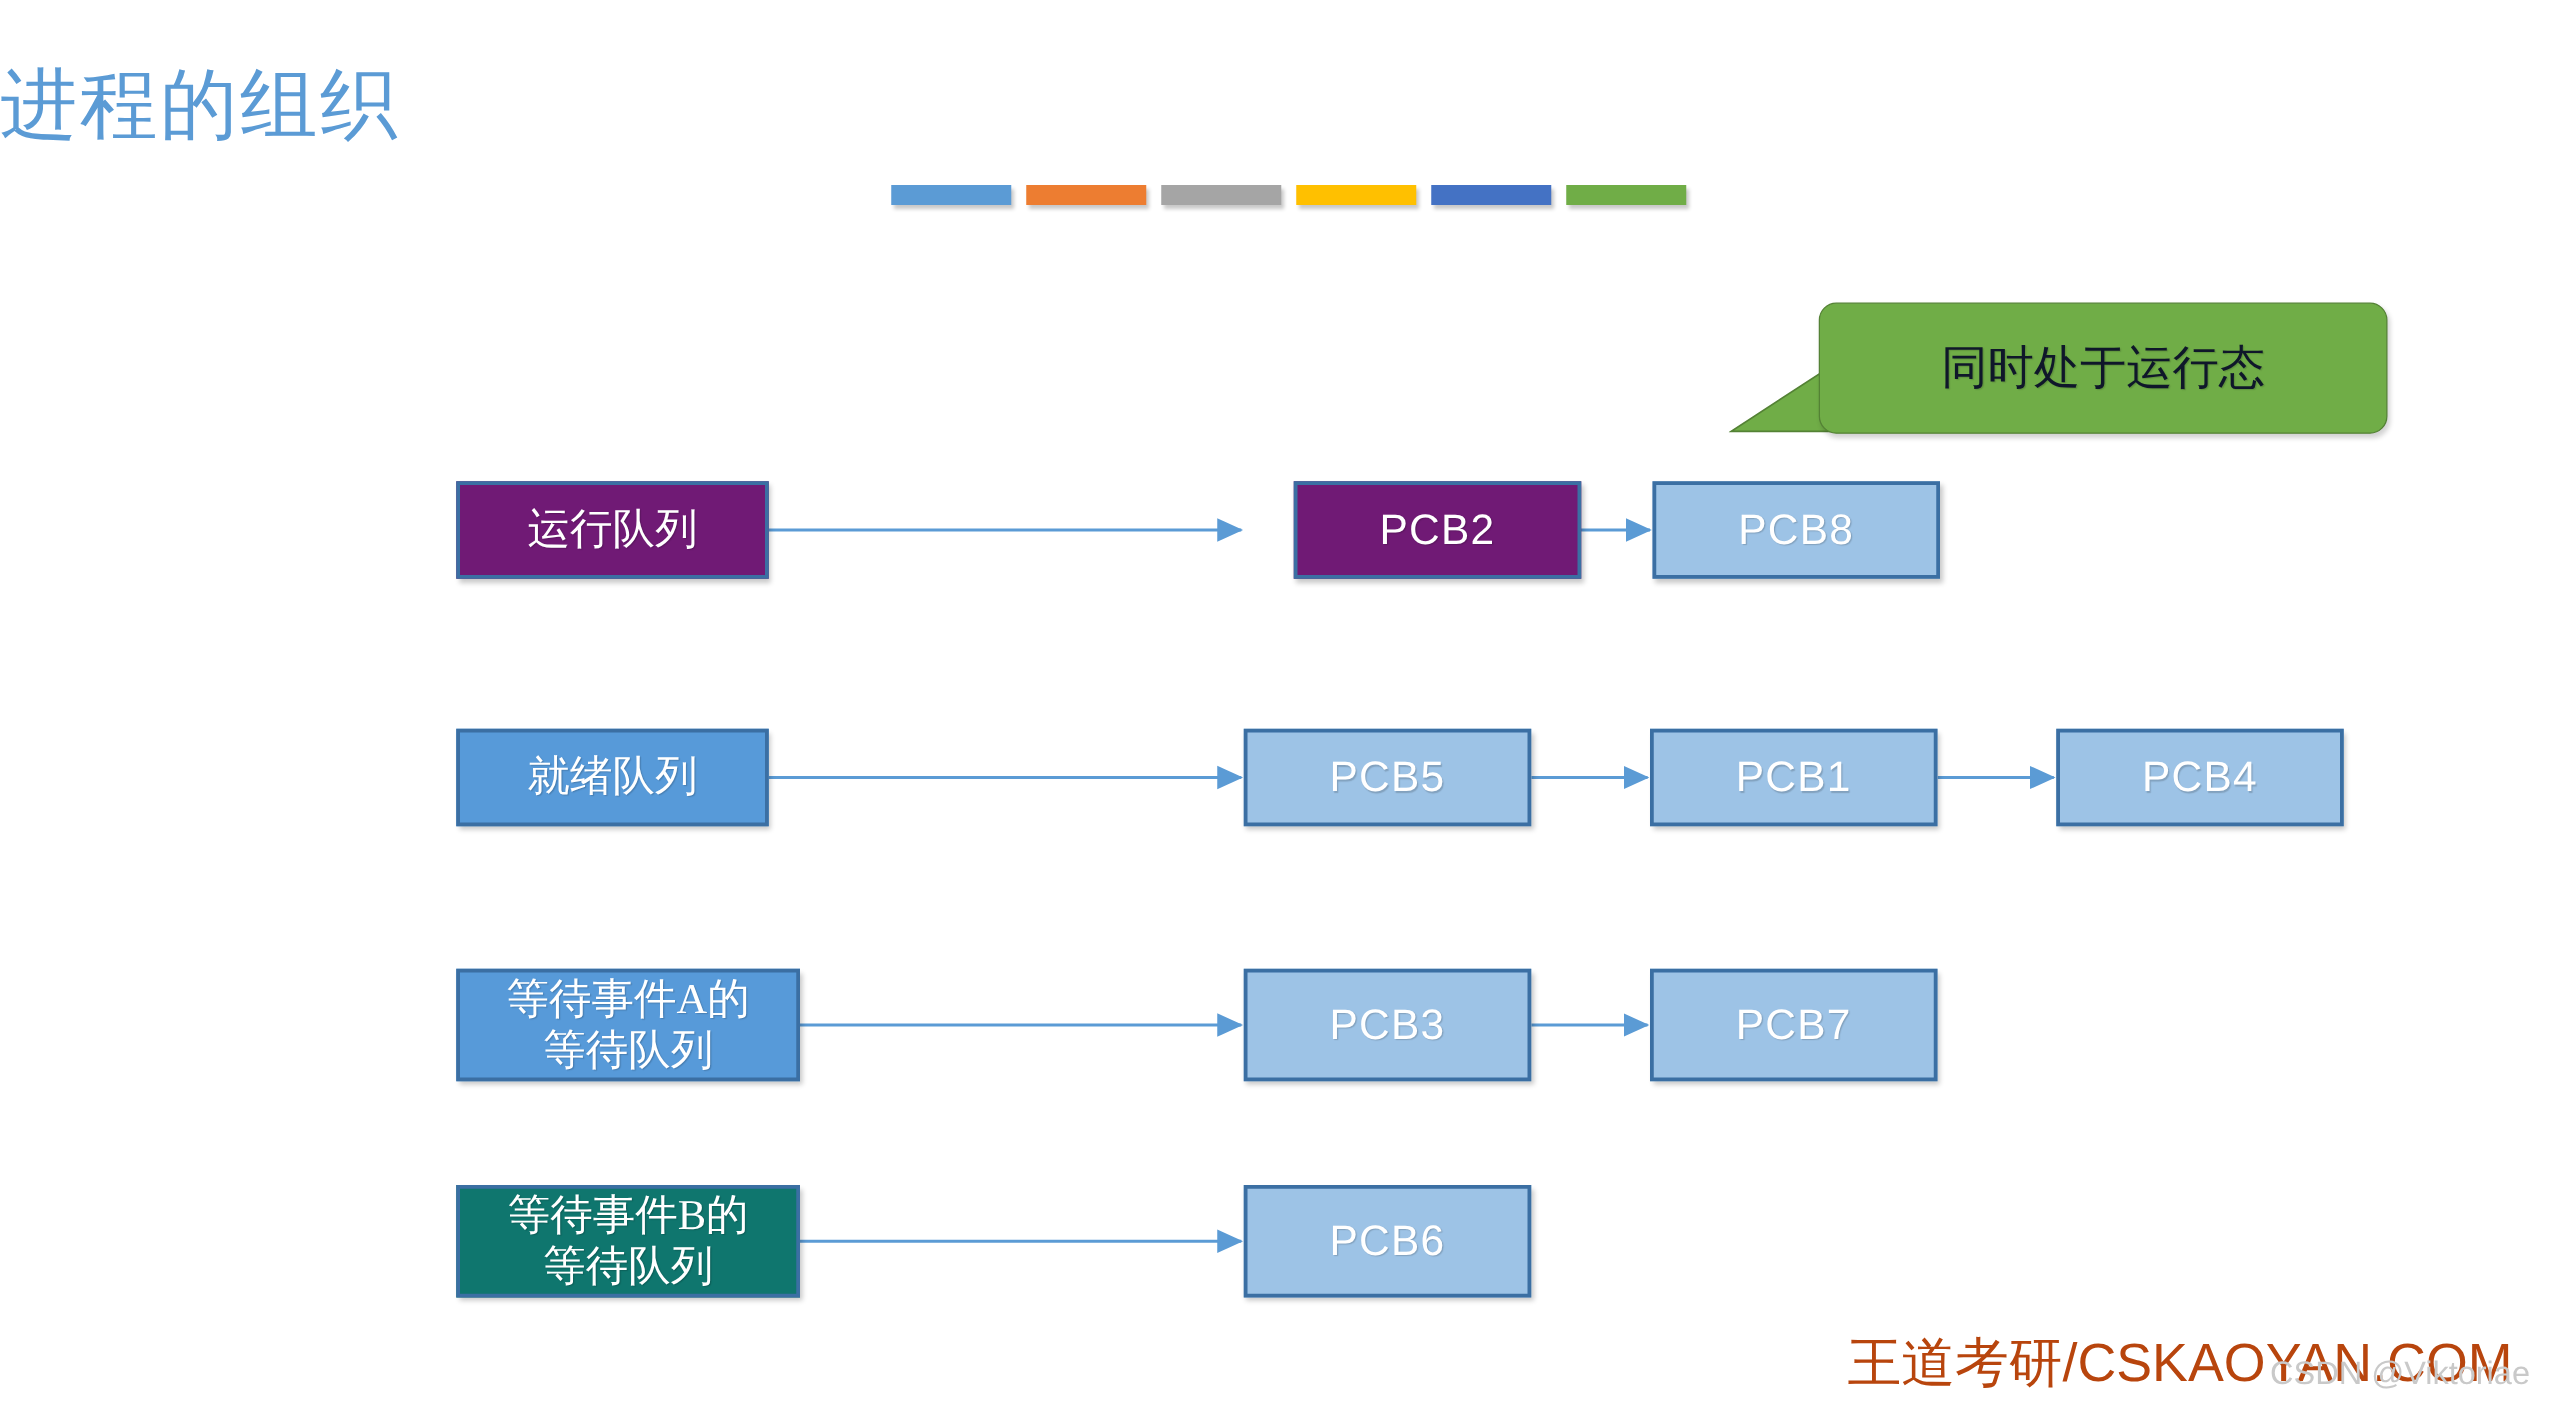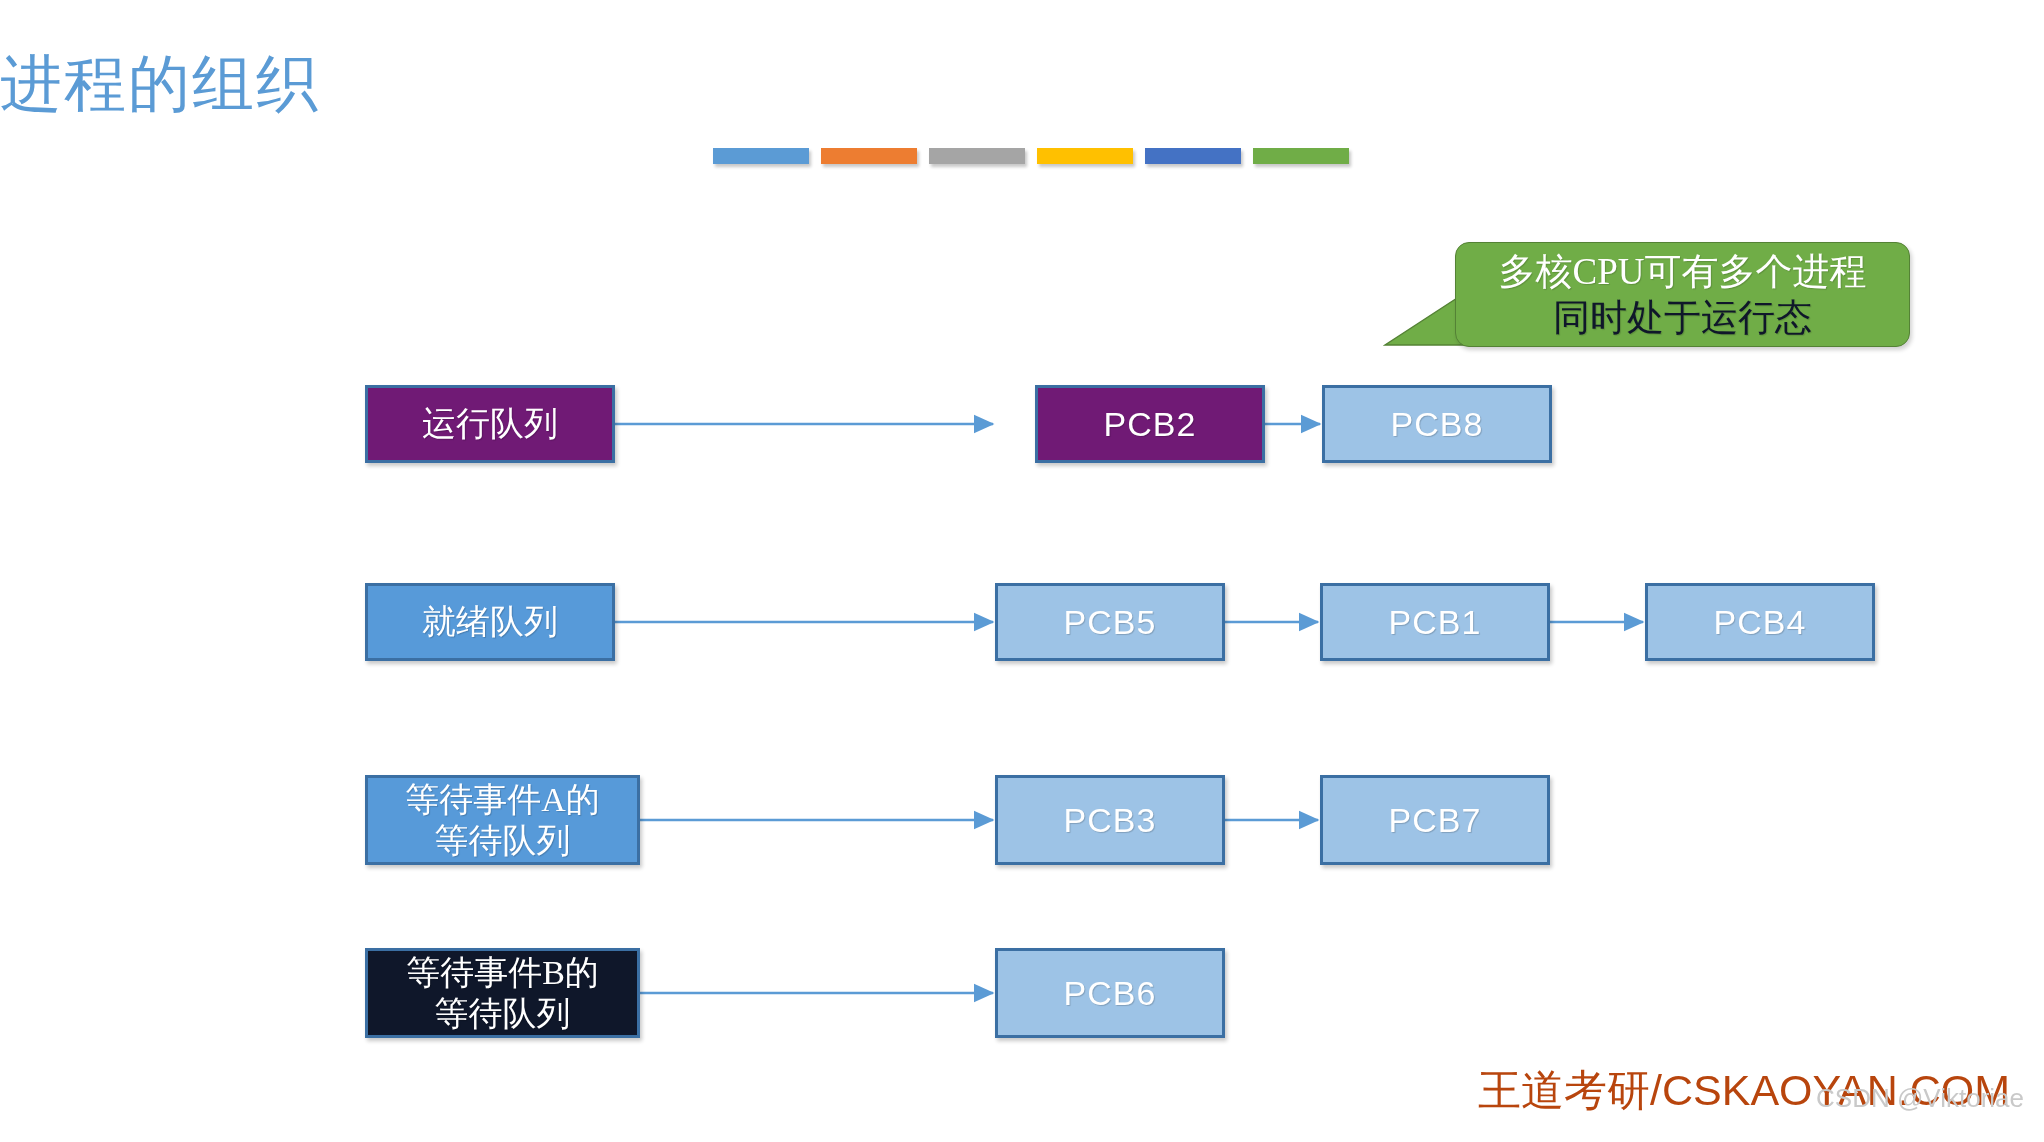--- a/index.html
+++ b/index.html
@@ -201,33 +201,32 @@
     <div class="node queue-node" style="left: 365px; top: 775px; width: 275px; height: 90px; background: rgb(87, 154, 217); border-color: rgb(59, 111, 163);">
       <div class="node-line">等待事件A的</div>
       <div class="node-line">等待队列</div>
     </div>
     <div class="node pcb-node" style="left: 995px; top: 775px; width: 230px; height: 90px; background: rgb(157, 195, 230); border-color: rgb(59, 111, 163);">
       <div class="node-line">PCB3</div>
     </div>
     <div class="node pcb-node" style="left: 1320px; top: 775px; width: 230px; height: 90px; background: rgb(157, 195, 230); border-color: rgb(59, 111, 163);">
       <div class="node-line">PCB7</div>
     </div>
-    <div class="node queue-node" style="left: 365px; top: 948px; width: 275px; height: 90px; background: #0f172a; border-color: rgb(59, 111, 163);">
+    <div class="node queue-node" style="left: 365px; top: 948px; width: 275px; height: 90px; background: #0f766e; border-color: rgb(59, 111, 163);">
       <div class="node-line">等待事件B的</div>
       <div class="node-line">等待队列</div>
     </div>
     <div class="node pcb-node" style="left: 995px; top: 948px; width: 230px; height: 90px; background: rgb(157, 195, 230); border-color: rgb(59, 111, 163);">
       <div class="node-line">PCB6</div>
     </div>
   </div>
 
 <div id="callout">
   <svg id="callout-tail" viewBox="0 0 90 62" width="90" height="62">
     <path d="M88,2 L88,58 L2,58 Z" fill="#70ad47" stroke="#548235" stroke-width="1.4"></path>
   </svg>
   <div id="callout-body" style="background: rgb(112, 173, 71); border-color: rgb(84, 130, 53);">
-    <div class="callout-line" style="color: rgb(255, 255, 255);">多核CPU可有多个进程</div>
     <div class="callout-line" style="color: #0f172a;">同时处于运行态</div>
   </div>
 </div>
 
 <div id="footer-brand" style="color: rgb(184, 69, 13);">王道考研/CSKAOYAN.COM</div>
 <div id="csdn-watermark" style="color: rgb(201, 201, 201);">CSDN @Viktoriae</div>
 
 </body></html>

